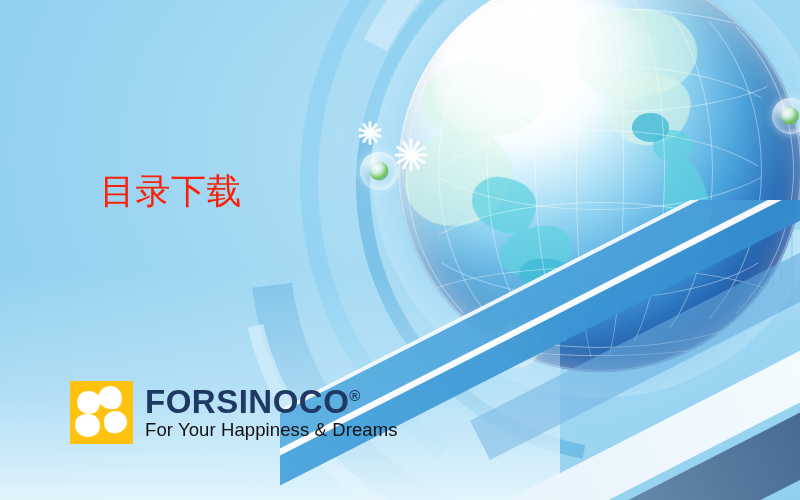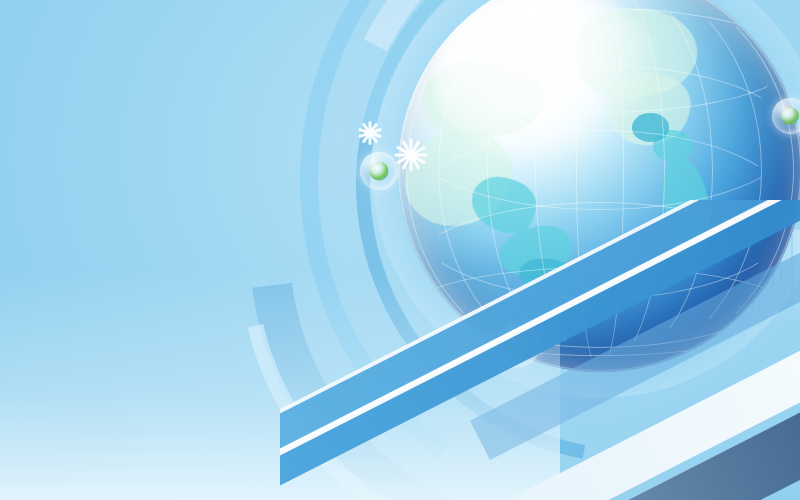--- a/index.html
+++ b/index.html
@@ -285,16 +285,29 @@
     <div class="band" style="left:-40px;bottom:24px;width:760px;height:7px;background:#ffffff;opacity:.96;"></div>
     <div class="band" style="left:-40px;bottom:31px;width:760px;height:34px;background:linear-gradient(to right,#59b0e2,#3f93d2);opacity:.92;"></div>
     <div class="band" style="left:-40px;bottom:66px;width:760px;height:4px;background:#ffffff;opacity:.9;"></div>
 
     <div class="band" style="left:250px;bottom:-40px;width:520px;height:46px;background:linear-gradient(to right,#e8f5fc,#ffffff);opacity:.98;"></div>
     <div class="band" style="left:300px;bottom:-92px;width:520px;height:60px;background:linear-gradient(to right,#6f8fb0,#3c5f86 55%,#1f3a5c);opacity:.9;"></div>
     <div class="band" style="left:210px;bottom:40px;width:520px;height:44px;background:linear-gradient(to right,#7bb8e4,#4f9ed8);opacity:.55;"></div>
   </div>
 
   <div class="headline">
-  </div>
-
+    <span class="l2">目录下载</span>
+  </div>
+
+  <div class="logo">
+    <div class="logo-mark">
+      <span class="petal p1"></span>
+      <span class="petal p2"></span>
+      <span class="petal p3"></span>
+      <span class="petal p4"></span>
+    </div>
+    <div class="logo-text">
+      <div class="brand"><span>FORSINOCO</span><span class="reg">®</span></div>
+      <div class="tagline">For Your Happiness &amp; Dreams</div>
+    </div>
+  </div>
 
 </div>
 
 </body></html>

